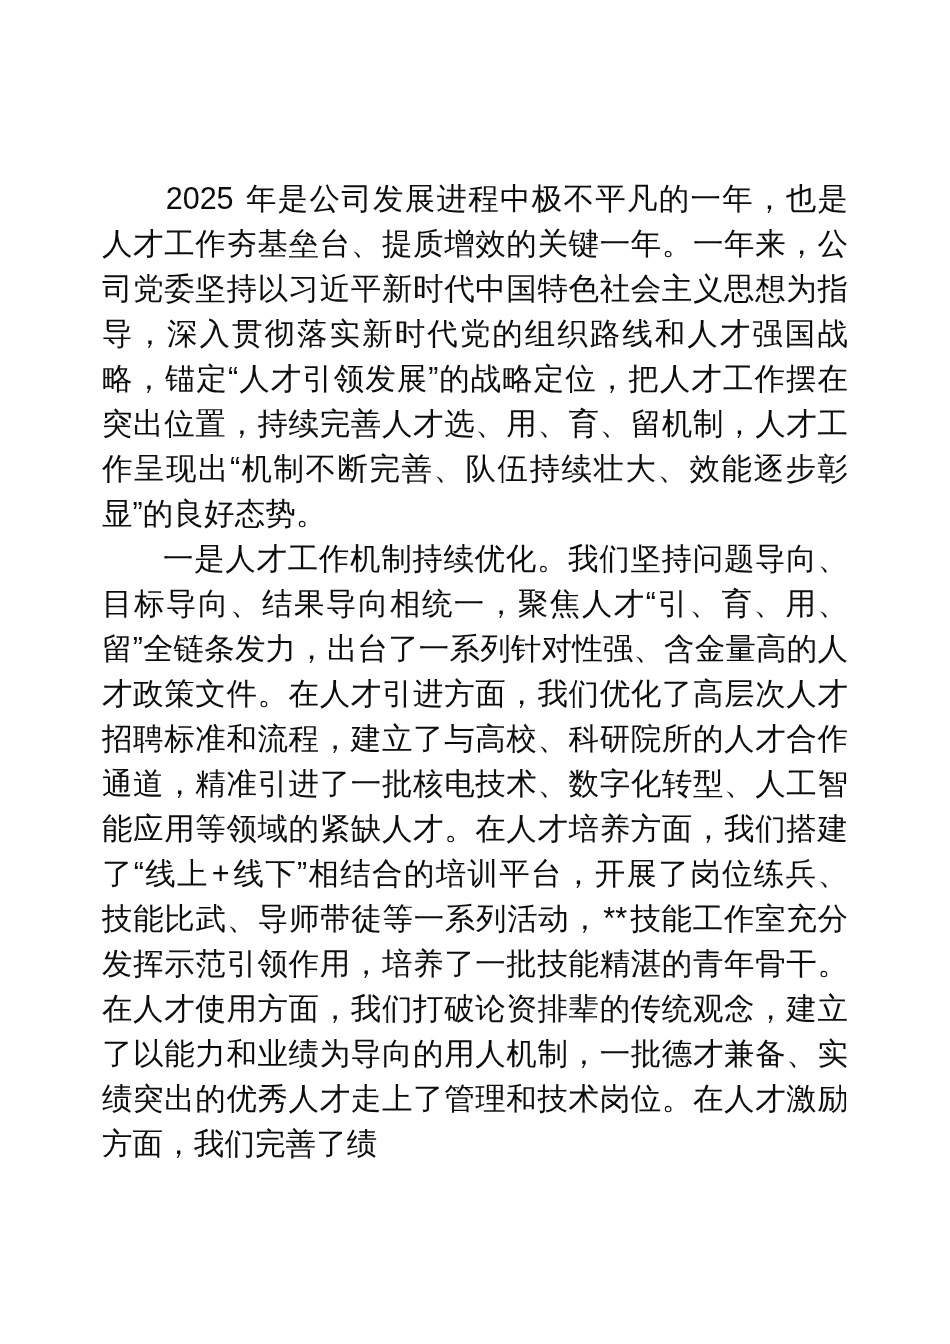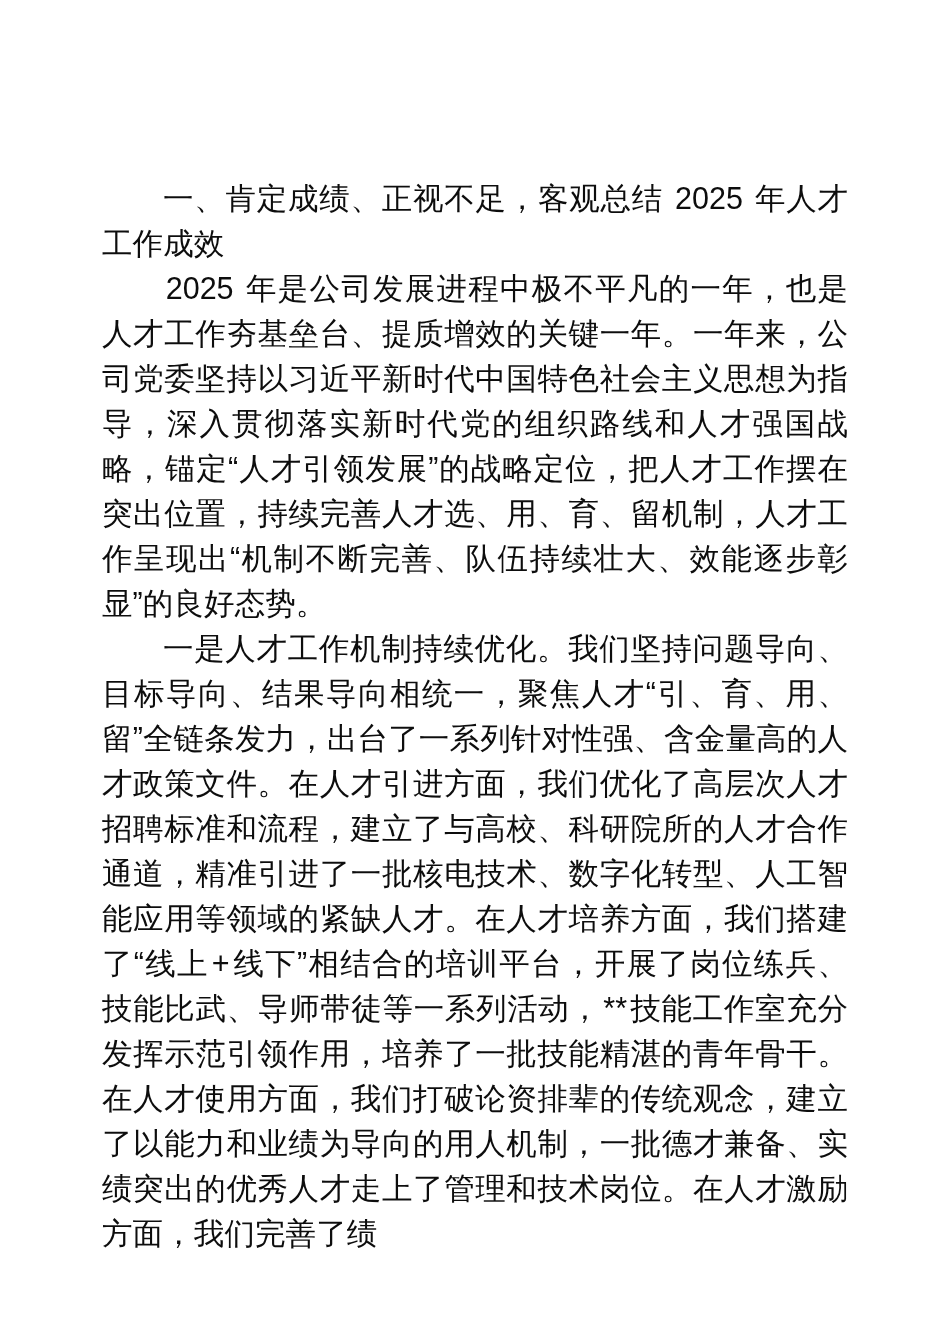--- a/index.html
+++ b/index.html
@@ -46,20 +46,19 @@
     padding: 0 0.09em;
     letter-spacing: 0;
   }
 </style>
 </head>
 <body>
 
 <div class="page">
   <div class="doc-body">
 
-    <p class="para">一、肯定成绩、正视不足，客观总结 <span class="lat">2025</span> 年人才工作成效</p>
 
     <p class="para"><span class="lat">2025</span> 年是公司发展进程中极不平凡的一年，也是人才工作夯基垒台、提质增效的关键一年。一年来，公司党委坚持以习近平新时代中国特色社会主义思想为指导，深入贯彻落实新时代党的组织路线和人才强国战略，锚定“人才引领发展”的战略定位，把人才工作摆在突出位置，持续完善人才选、用、育、留机制，人才工作呈现出“机制不断完善、队伍持续壮大、效能逐步彰显”的良好态势。</p>
 
     <p class="para">一是人才工作机制持续优化。我们坚持问题导向、目标导向、结果导向相统一，聚焦人才“引、育、用、留”全链条发力，出台了一系列针对性强、含金量高的人才政策文件。在人才引进方面，我们优化了高层次人才招聘标准和流程，建立了与高校、科研院所的人才合作通道，精准引进了一批核电技术、数字化转型、人工智能应用等领域的紧缺人才。在人才培养方面，我们搭建了“线上<span class="lat">+</span>线下”相结合的培训平台，开展了岗位练兵、技能比武、导师带徒等一系列活动，<span class="lat">**</span>技能工作室充分发挥示范引领作用，培养了一批技能精湛的青年骨干。在人才使用方面，我们打破论资排辈的传统观念，建立了以能力和业绩为导向的用人机制，一批德才兼备、实绩突出的优秀人才走上了管理和技术岗位。在人才激励方面，我们完善了绩</p>
 
   </div>
 </div>
 
 </body></html>

